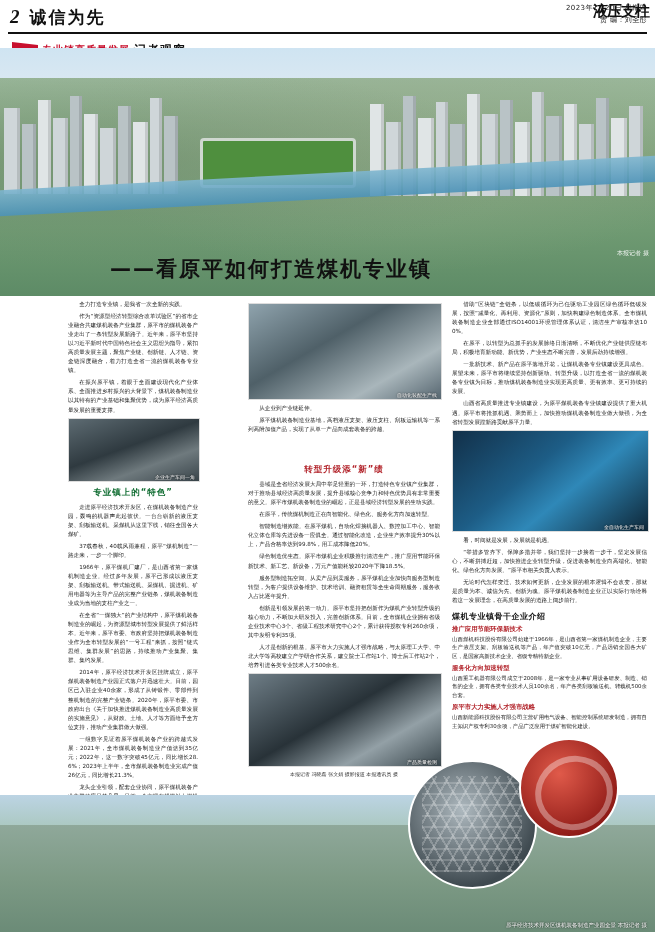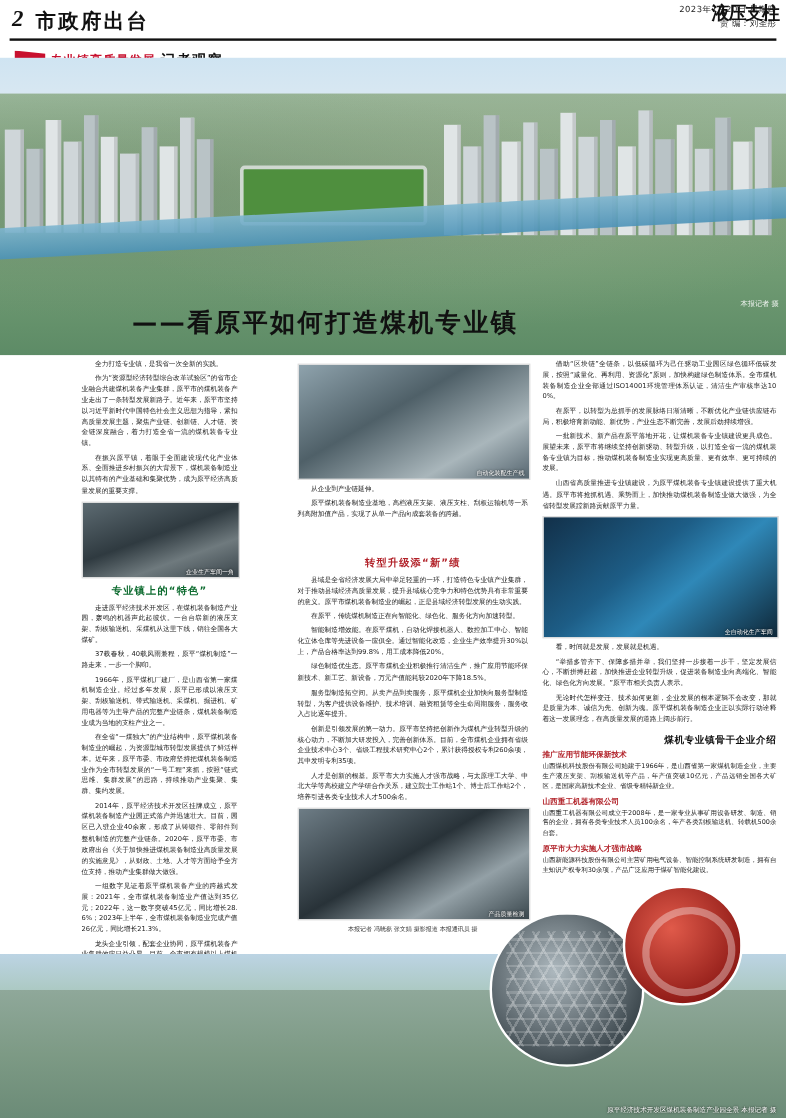--- a/index.html
+++ b/index.html
@@ -153,21 +153,21 @@
   }
   
   .ph{width:100%;height:100%;}
   .ph-factory{background:linear-gradient(160deg,#5d6b72,#2f3a40 45%,#6f7a7e 70%,#39444a);}
   .ph-workshop{background:linear-gradient(150deg,#8fa3ad,#4f6068 40%,#a9b6bb 75%,#566670);}
   .ph-welder{background:linear-gradient(140deg,#123049,#1d5d86 40%,#2f88b8 60%,#0e2738);}
   .ph-worker{background:linear-gradient(150deg,#6e7d86,#283238 45%,#93a0a6 72%,#3a474d);}
   
   .boxtitle{
     font-family:"DejaVu Sans", sans-serif;
-    font-size:8px;font-weight:bold;color:#111;text-align:right;
+    font-size:8px;font-weight:bold;color:#111;text-align:left;
     margin:6px 0 3px 0;letter-spacing:.5px;
   }
   .comp{margin-bottom:4px;}
   .comp-name{
     font-family:"DejaVu Sans", sans-serif;
     font-size:6.4px;font-weight:bold;color:#b2232a;margin-bottom:1px;
   }
   .comp-desc{
     font-family:"DejaVu Sans", sans-serif;
     font-size:5.4px;line-height:1.55;color:#1b1b1b;text-align:justify;
@@ -209,21 +209,21 @@
     transform:rotate(-18deg);
   }
 </style>
 </head>
 <body>
 
 <div class="page">
 
   <div class="masthead">
     <div class="page-num">2</div>
-    <div class="section-title">市政府出台</div>
+    <div class="section-title">诚信为先</div>
     <div class="mh-right">
       <div class="mh-date">2023年7月20日 星期四</div>
       <div class="mh-editor">责 编：刘圣彤</div>
     </div>
   </div>
   <div class="paper-logo">液压支柱</div>
   <div class="rule"></div>
 
   <div class="redbanner">
     <div class="flagicon"></div>
@@ -343,21 +343,21 @@
       <p class="ptext">“举措多管齐下、保障多措并举，我们坚持一步接着一步干，坚定发展信心，不断拼搏赶超，加快推进企业转型升级，促进装备制造业向高端化、智能化、绿色化方向发展。”原平市相关负责人表示。</p>
       <p class="ptext">无论时代怎样变迁、技术如何更新，企业发展的根本逻辑不会改变，那就是质量为本、诚信为先、创新为魂。原平煤机装备制造企业正以实际行动诠释着这一发展理念，在高质量发展的道路上阔步前行。</p>
 
       <div class="boxtitle">煤机专业镇骨干企业介绍</div>
 
       <div class="comp">
         <div class="comp-name">推广应用节能环保新技术</div>
         <div class="comp-desc">山西煤机科技股份有限公司始建于1966年，是山西省第一家煤机制造企业，主要生产液压支架、刮板输送机等产品，年产值突破10亿元，产品远销全国各大矿区，是国家高新技术企业、省级专精特新企业。</div>
       </div>
       <div class="comp">
-        <div class="comp-name">山西重工机器有限公司</div>
+        <div class="comp-name">服务化方向加速转型</div>
         <div class="comp-desc">山西重工机器有限公司成立于2008年，是一家专业从事矿用设备研发、制造、销售的企业，拥有各类专业技术人员100余名，年产各类刮板输送机、转载机500余台套。</div>
       </div>
       <div class="comp">
         <div class="comp-name">原平市大力实施人才强市战略</div>
         <div class="comp-desc">山西新能源科技股份有限公司主营矿用电气设备、智能控制系统研发制造，拥有自主知识产权专利30余项，产品广泛应用于煤矿智能化建设。</div>
       </div>
     </div>
   </div>
 
   <div class="bottom">

